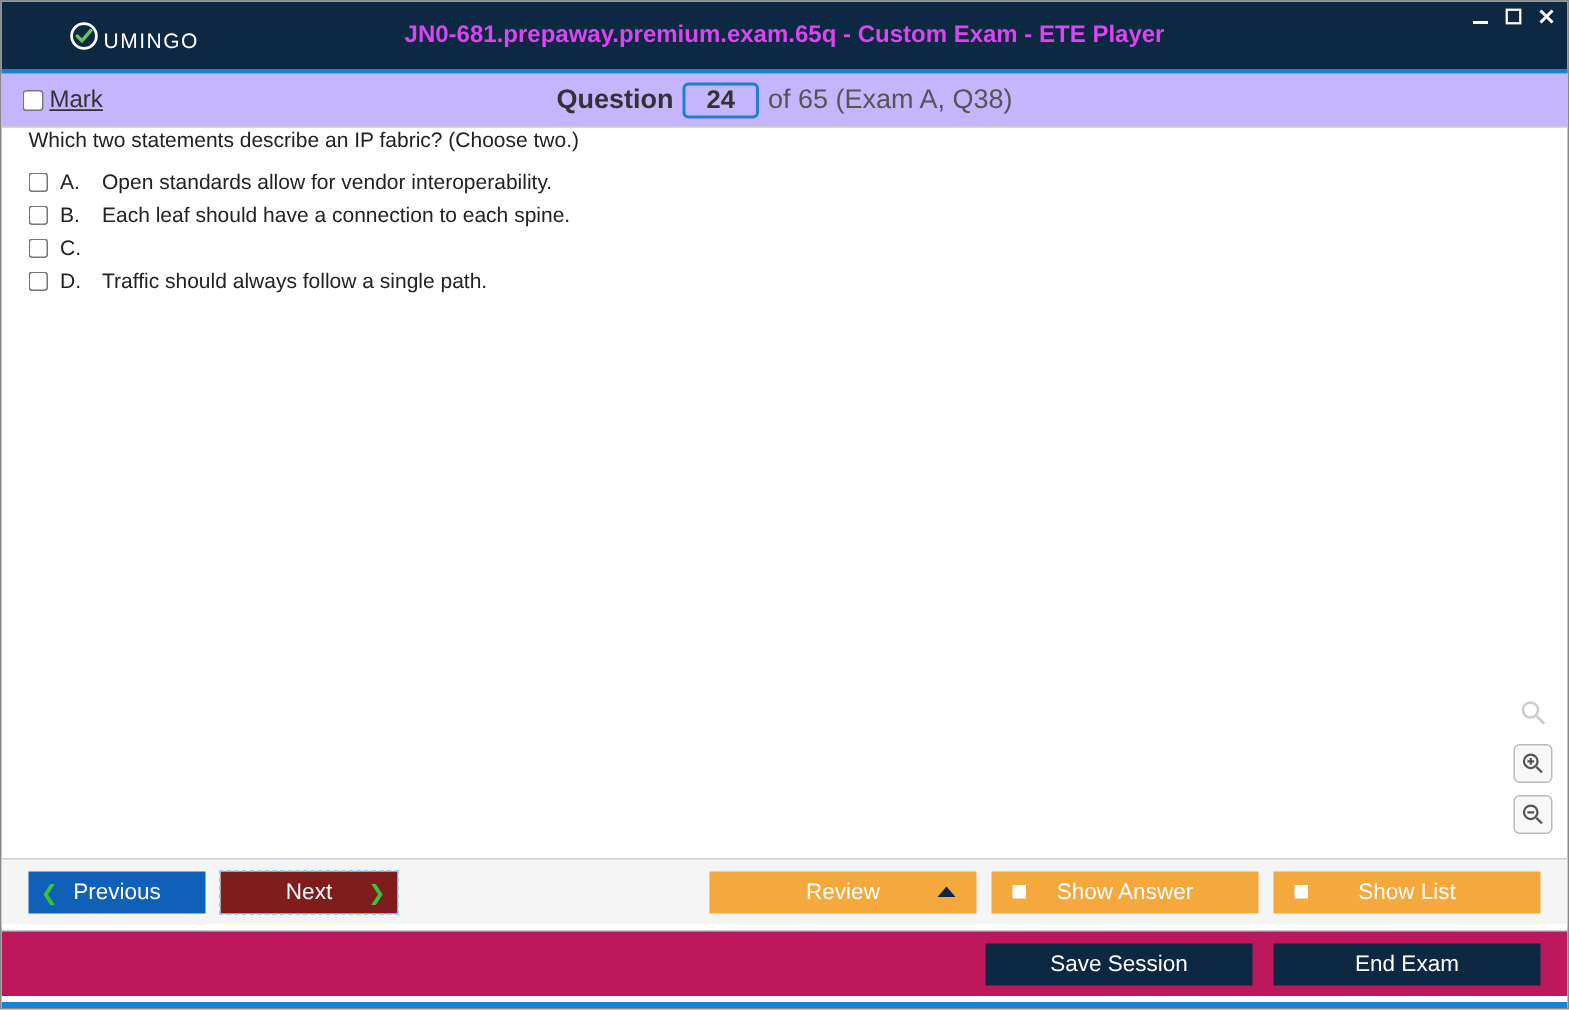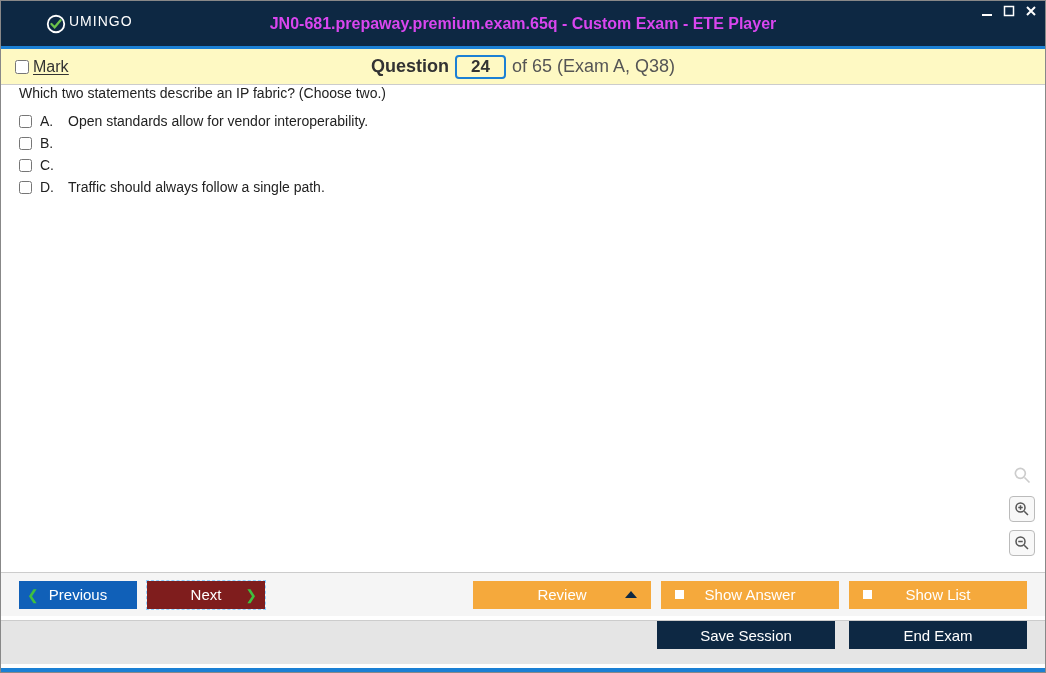--- a/index.html
+++ b/index.html
@@ -16,21 +16,21 @@
     background: #0d2843;
     height: 48px;
     display: flex;
     align-items: center;
     color: #fff;
     position: relative;
     border-bottom: 3px solid #1b80d4;
   }
   .logo {
     display: flex;
-    align-items: flex-start;
+    align-items: flex-end;
     margin-left: 44px;
     gap: 2px;
   }
   .logo-text {
     font-size: 14px;
     letter-spacing: 1px;
     font-weight: 500;
     color: #fff;
   }
   .title-text {
@@ -53,21 +53,21 @@
   .win-ctrl {
     width: 16px;
     height: 16px;
     display: flex;
     align-items: center;
     justify-content: center;
     cursor: pointer;
     font-size: 14px;
   }
   .subheader {
-    background: #fef9c3;
+    background: #c4b5fd;
     height: 36px;
     border-bottom: 1px solid #ccc;
     display: flex;
     align-items: center;
     padding: 0 14px;
     position: relative;
   }
   .mark-wrap {
     display: flex;
     align-items: center;
@@ -152,23 +152,23 @@
     align-items: center;
     padding: 0 18px;
     gap: 10px;
   }
   .toolbar2 {
     position: absolute;
     bottom: 8px;
     left: 0; right: 0;
     height: 44px;
     border-top: 1px solid #ccc;
-    background: #e5e5e5;
-    display: flex;
-    align-items: flex-start;
+    background: #be185d;
+    display: flex;
+    align-items: center;
     justify-content: flex-end;
     padding: 0 18px;
     gap: 14px;
   }
   .bottom-accent {
     position:absolute; bottom:0; left:0; right:0; height:4px;
     background:#1b80d4;
   }
   .btn {
     height: 28px;
@@ -245,20 +245,21 @@
   <div class="qtext">Which two statements describe an IP fabric? (Choose two.)</div>
   <div class="answers">
     <label class="answer">
       <input type="checkbox" style="">
       <span class="letter">A.</span>
       <span>Open standards allow for vendor interoperability.</span>
     </label>
     <label class="answer">
       <input type="checkbox" style="">
       <span class="letter">B.</span>
+      <span>Each leaf should have a connection to each spine.</span>
     </label>
     <label class="answer">
       <input type="checkbox" style="">
       <span class="letter">C.</span>
     </label>
     <label class="answer">
       <input type="checkbox" style="">
       <span class="letter">D.</span>
       <span>Traffic should always follow a single path.</span>
     </label>

